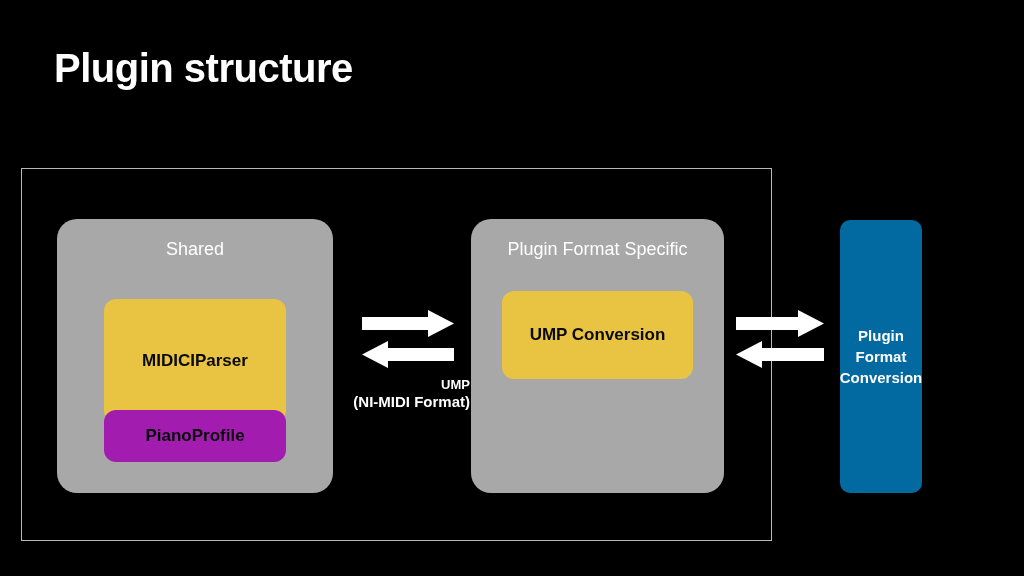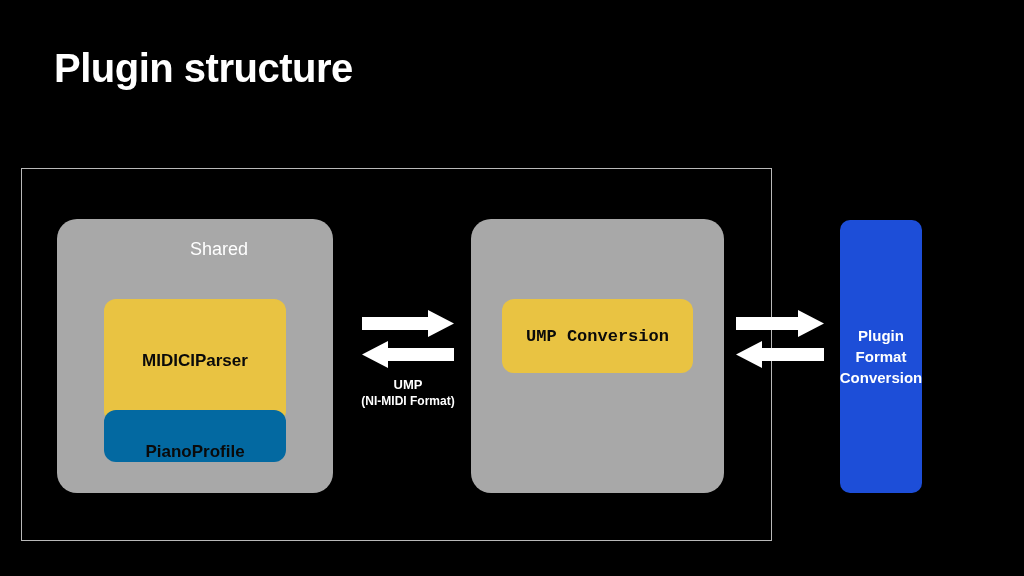--- a/index.html
+++ b/index.html
@@ -60,21 +60,20 @@
   }
   .module-title {
     position: absolute;
     top: 20px;
     left: 0;
     width: 100%;
     text-align: center;
     font-size: 18px;
     font-weight: normal;
     color: #ffffff;
-    padding-left: 24px;
   }
 
   
   .component-chip {
     position: absolute;
     border-radius: 12px;
     display: flex;
     align-items: center;
     justify-content: center;
     font-size: 17px;
@@ -87,40 +86,38 @@
     top: 80px;
     width: 182px;
     height: 124px;
     background: #e9c342;
   }
   #piano-profile-chip {
     left: 47px;
     top: 191px;
     width: 182px;
     height: 52px;
-    background: #0369a1;
-    align-items: flex-end;
+    background: #a21caf;
   }
   #ump-conversion-chip {
     left: 31px;
-    top: 80px;
+    top: 72px;
     width: 191px;
-    height: 74px;
+    height: 88px;
     background: #e9c342;
-    font-family: Liberation Mono, monospace;
   }
 
   
   #plugin-native-transport {
     position: absolute;
     left: 840px;
     top: 220px;
     width: 82px;
     height: 273px;
-    background: #1d4ed8;
+    background: #0369a1;
     border-radius: 10px;
     display: flex;
     flex-direction: column;
     align-items: center;
     justify-content: center;
     font-size: 15px;
     font-weight: bold;
     line-height: 21px;
     color: #ffffff;
     text-align: center;
@@ -145,28 +142,28 @@
   .arrow-svg {
     display: block;
   }
 
   
   #ump-arrow-caption {
     position: absolute;
     left: 346px;
     top: 376px;
     width: 124px;
-    text-align: center;
+    text-align: right;
     color: #ffffff;
     font-size: 13px;
     font-weight: bold;
     line-height: 17px;
   }
   #ump-arrow-caption .caption-line-1 { display: block; }
-  #ump-arrow-caption .caption-line-2 { display: block; font-size: 12px; }
+  #ump-arrow-caption .caption-line-2 { display: block; font-size: 15px; }
 </style>
 </head>
 <body>
 
 <div id="slide-title">Plugin structure</div>
 
 <div id="plugin-boundary"></div>
 
 <div class="module-box" id="shared-module">
   <div class="module-title">Shared</div>
@@ -174,20 +171,21 @@
   <div class="component-chip" id="midici-parser-chip">
     <span>MIDICIParser</span>
   </div>
 
   <div class="component-chip" id="piano-profile-chip">
     <span>PianoProfile</span>
   </div>
 </div>
 
 <div class="module-box" id="format-specific-module">
+  <div class="module-title">Plugin Format Specific</div>
 
   <div class="component-chip" id="ump-conversion-chip">
     <span>UMP Conversion</span>
   </div>
 </div>
 
 <div class="arrow-group" id="arrow-group-internal">
   <svg class="arrow-svg" width="92" height="58" viewBox="0 0 92 58">
 
     <path d="M0 7 L66 7 L66 0 L92 13.5 L66 27 L66 20 L0 20 Z" fill="#ffffff"></path>

